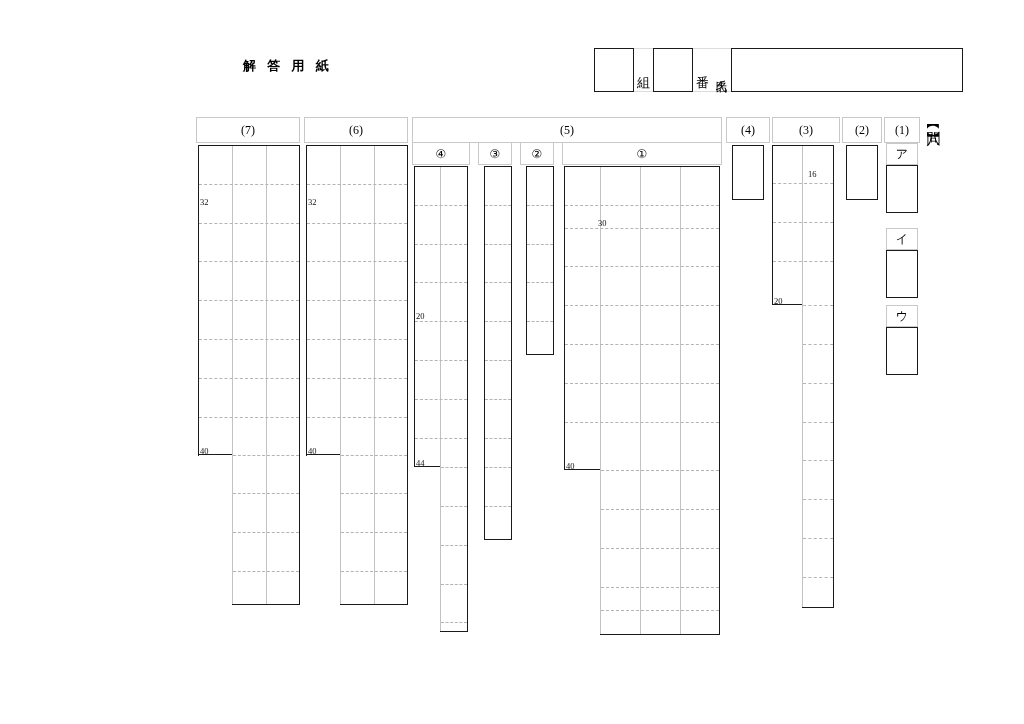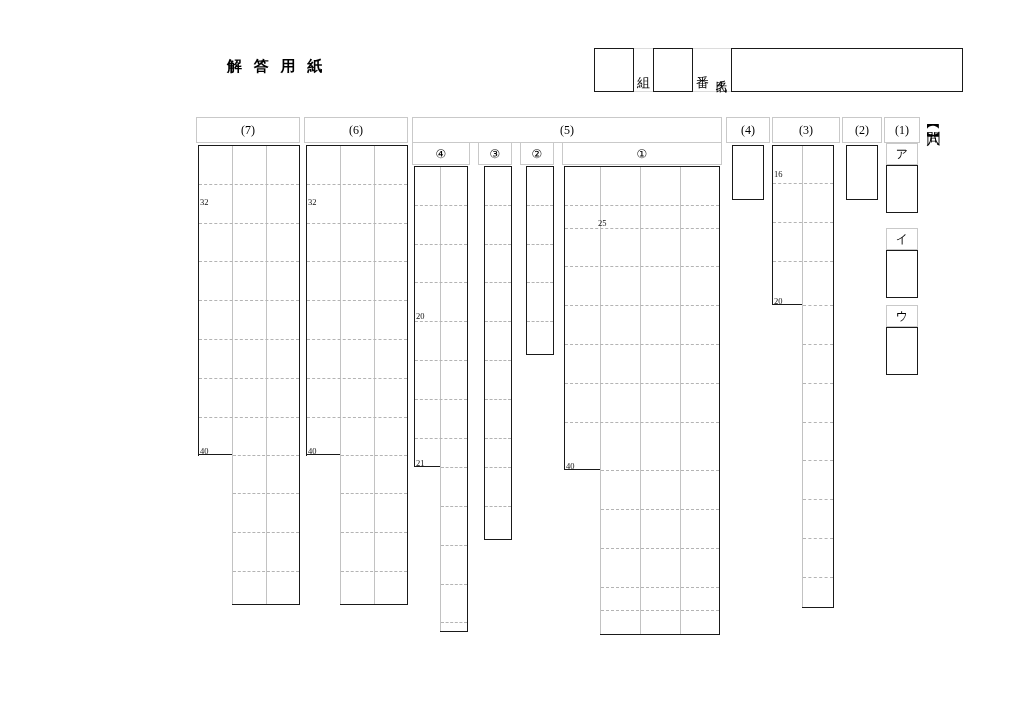--- a/index.html
+++ b/index.html
@@ -31,24 +31,24 @@
     display: flex;
     align-items: baseline;
     white-space: nowrap;
   }
   .title-main {
     font-size: 17px;
     font-weight: bold;
     letter-spacing: 8px;
   }
   .title-sub {
-    font-size: 15px;
+    font-size: 13px;
     font-weight: bold;
     letter-spacing: 4px;
-    margin-left: 52px;
+    margin-left: 68px;
   }
 
   
   .namebar {
     position: absolute;
     left: 594px;
     top: 48px;
     display: flex;
     align-items: stretch;
     height: 44px;
@@ -288,21 +288,21 @@
       <div class="hline" style="left:415px; top:360px; width:52px;"></div>
       <div class="hline" style="left:415px; top:399px; width:52px;"></div>
       <div class="hline" style="left:415px; top:438px; width:52px;"></div>
       <div class="hline" style="left:441px; top:467px; width:26px;"></div>
       <div class="hline" style="left:441px; top:506px; width:26px;"></div>
       <div class="hline" style="left:441px; top:545px; width:26px;"></div>
       <div class="hline" style="left:441px; top:584px; width:26px;"></div>
       <div class="hline" style="left:441px; top:622px; width:26px;"></div>
 
       <span class="cnt" style="left:416px; top:312px;">20</span>
-      <span class="cnt" style="left:416px; top:459px;">21</span>
+      <span class="cnt" style="left:416px; top:459px;">44</span>
     </div>
 
     <div class="col">
       <div class="seg" style="left:484px; top:166px; width:28px; height:374px;"></div>
       <div class="hline" style="left:485px; top:205px; width:26px;"></div>
       <div class="hline" style="left:485px; top:244px; width:26px;"></div>
       <div class="hline" style="left:485px; top:282px; width:26px;"></div>
       <div class="hline" style="left:485px; top:321px; width:26px;"></div>
       <div class="hline" style="left:485px; top:360px; width:26px;"></div>
       <div class="hline" style="left:485px; top:399px; width:26px;"></div>
@@ -334,21 +334,21 @@
       <div class="hline" style="left:565px; top:305px; width:154px;"></div>
       <div class="hline" style="left:565px; top:344px; width:154px;"></div>
       <div class="hline" style="left:565px; top:383px; width:154px;"></div>
       <div class="hline" style="left:565px; top:422px; width:154px;"></div>
       <div class="hline" style="left:601px; top:470px; width:118px;"></div>
       <div class="hline" style="left:601px; top:509px; width:118px;"></div>
       <div class="hline" style="left:601px; top:548px; width:118px;"></div>
       <div class="hline" style="left:601px; top:587px; width:118px;"></div>
       <div class="hline" style="left:601px; top:610px; width:118px;"></div>
 
-      <span class="cnt" style="left:598px; top:219px;">25</span>
+      <span class="cnt" style="left:598px; top:219px;">30</span>
       <span class="cnt" style="left:566px; top:462px;">40</span>
     </div>
 
     <div class="sbox" style="left:732px; top:145px; width:32px; height:55px;"></div>
 
     <div class="col">
       <div class="seg" style="left:772px; top:145px; width:62px; height:160px; border-bottom:none;"></div>
       <div class="seg" style="left:802px; top:305px; width:32px; height:303px; border-top:none;"></div>
       <div class="seg" style="left:772px; top:304.3px; width:31px; height:0; border-left:none; border-right:none; border-bottom:none;"></div>
 
@@ -359,21 +359,21 @@
       <div class="hline" style="left:773px; top:261px; width:60px;"></div>
       <div class="hline" style="left:803px; top:305px; width:30px;"></div>
       <div class="hline" style="left:803px; top:344px; width:30px;"></div>
       <div class="hline" style="left:803px; top:383px; width:30px;"></div>
       <div class="hline" style="left:803px; top:422px; width:30px;"></div>
       <div class="hline" style="left:803px; top:460px; width:30px;"></div>
       <div class="hline" style="left:803px; top:499px; width:30px;"></div>
       <div class="hline" style="left:803px; top:538px; width:30px;"></div>
       <div class="hline" style="left:803px; top:577px; width:30px;"></div>
 
-      <span class="cnt" style="left:774px; top:170px;">16</span>
+      <span class="cnt" style="left:808px; top:170px;">16</span>
       <span class="cnt" style="left:774px; top:297px;">20</span>
     </div>
 
     <div class="sbox" style="left:846px; top:145px; width:32px; height:55px;"></div>
 
     <div class="sbox-lbl" style="left:886px; top:143px; width:32px; height:22px;">
       <span>ア</span>
     </div>
     <div class="sbox" style="left:886px; top:165px; width:32px; height:48px;"></div>
 

